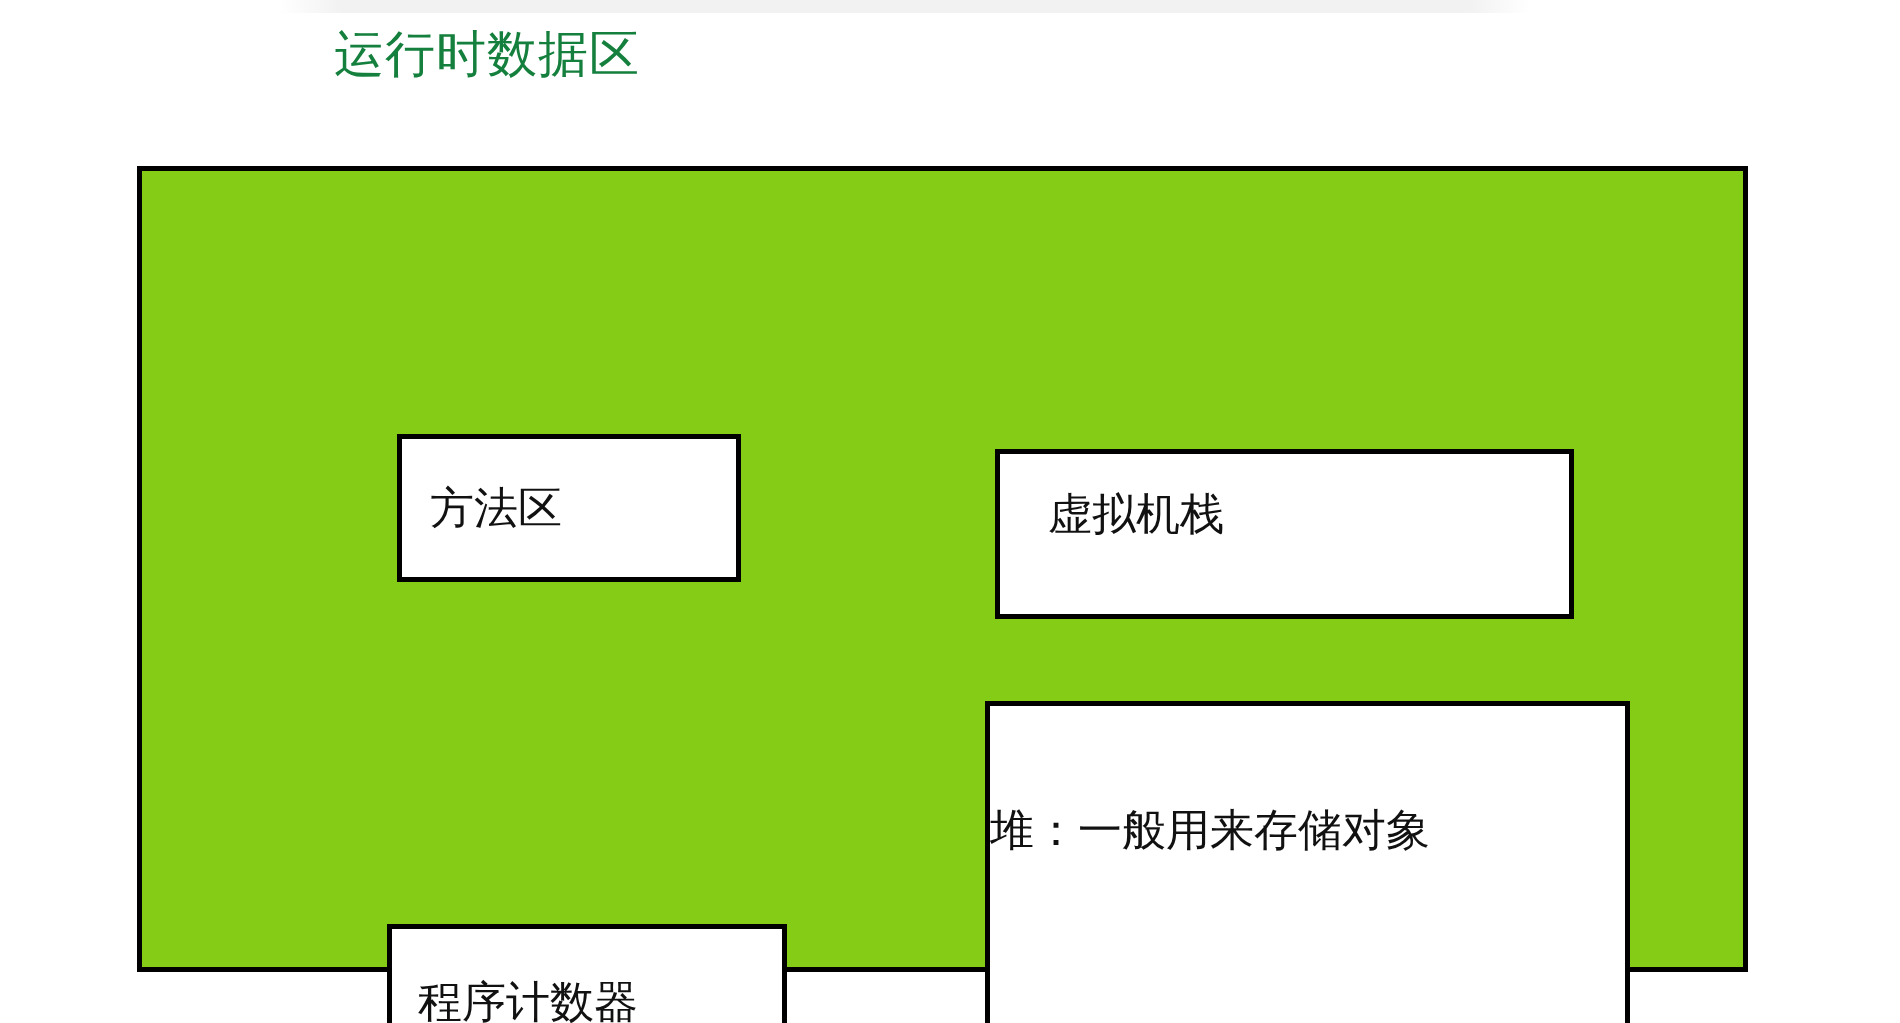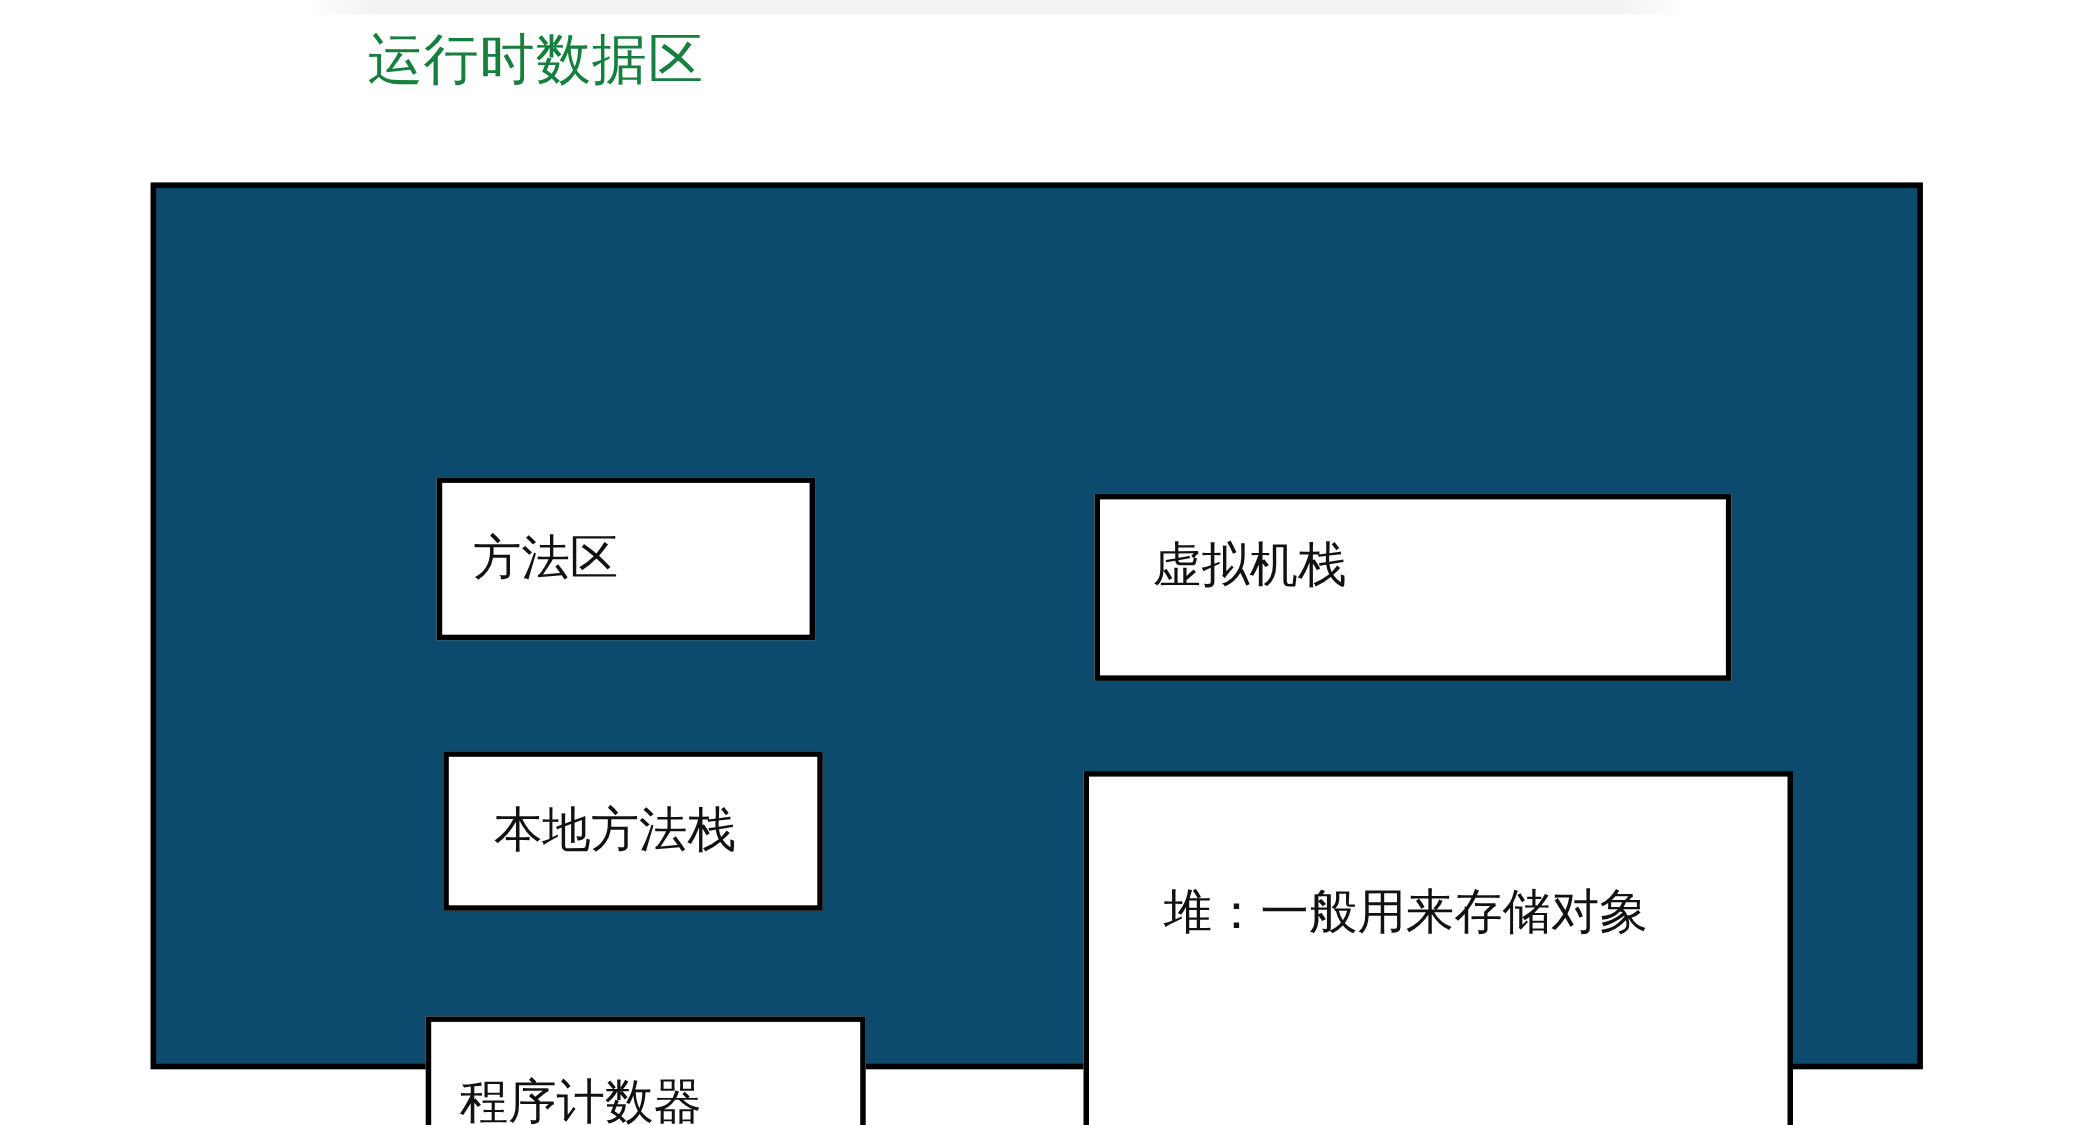--- a/index.html
+++ b/index.html
@@ -59,21 +59,21 @@
 
   
   .runtime-frame {
     position: absolute;
     left: 137px;
     top: 166px;
     width: 1611px;
     height: 806px;
     border: 5px solid #000000;
     box-sizing: border-box;
-    background: #0c4a6e;
+    background: #84cc16;
   }
 
   
   .region-box {
     position: absolute;
     border: 5px solid #000000;
     box-sizing: border-box;
     background: #ffffff;
     display: flex;
     align-items: center;
@@ -124,40 +124,36 @@
   }
 
   .box-heap {
     left: 843px;
     top: 530px;
     width: 645px;
     height: 365px;
     align-items: flex-start;
   }
   .box-heap .region-label {
-    margin-left: 68px;
     margin-top: 100px;
   }
 </style>
 </head>
 <body>
 
 <div class="top-strip"></div>
 
 <div class="slide-title">运行时数据区</div>
 
 <div class="runtime-frame">
 
   <div class="region-box box-method-area">
     <span class="region-label">方法区</span>
   </div>
 
-  <div class="region-box box-native-stack">
-    <span class="region-label">本地方法栈</span>
-  </div>
 
   <div class="region-box box-program-counter">
     <span class="region-label">程序计数器</span>
   </div>
 
   <div class="region-box box-vm-stack">
     <span class="region-label">虚拟机栈</span>
   </div>
 
   <div class="region-box box-heap">

